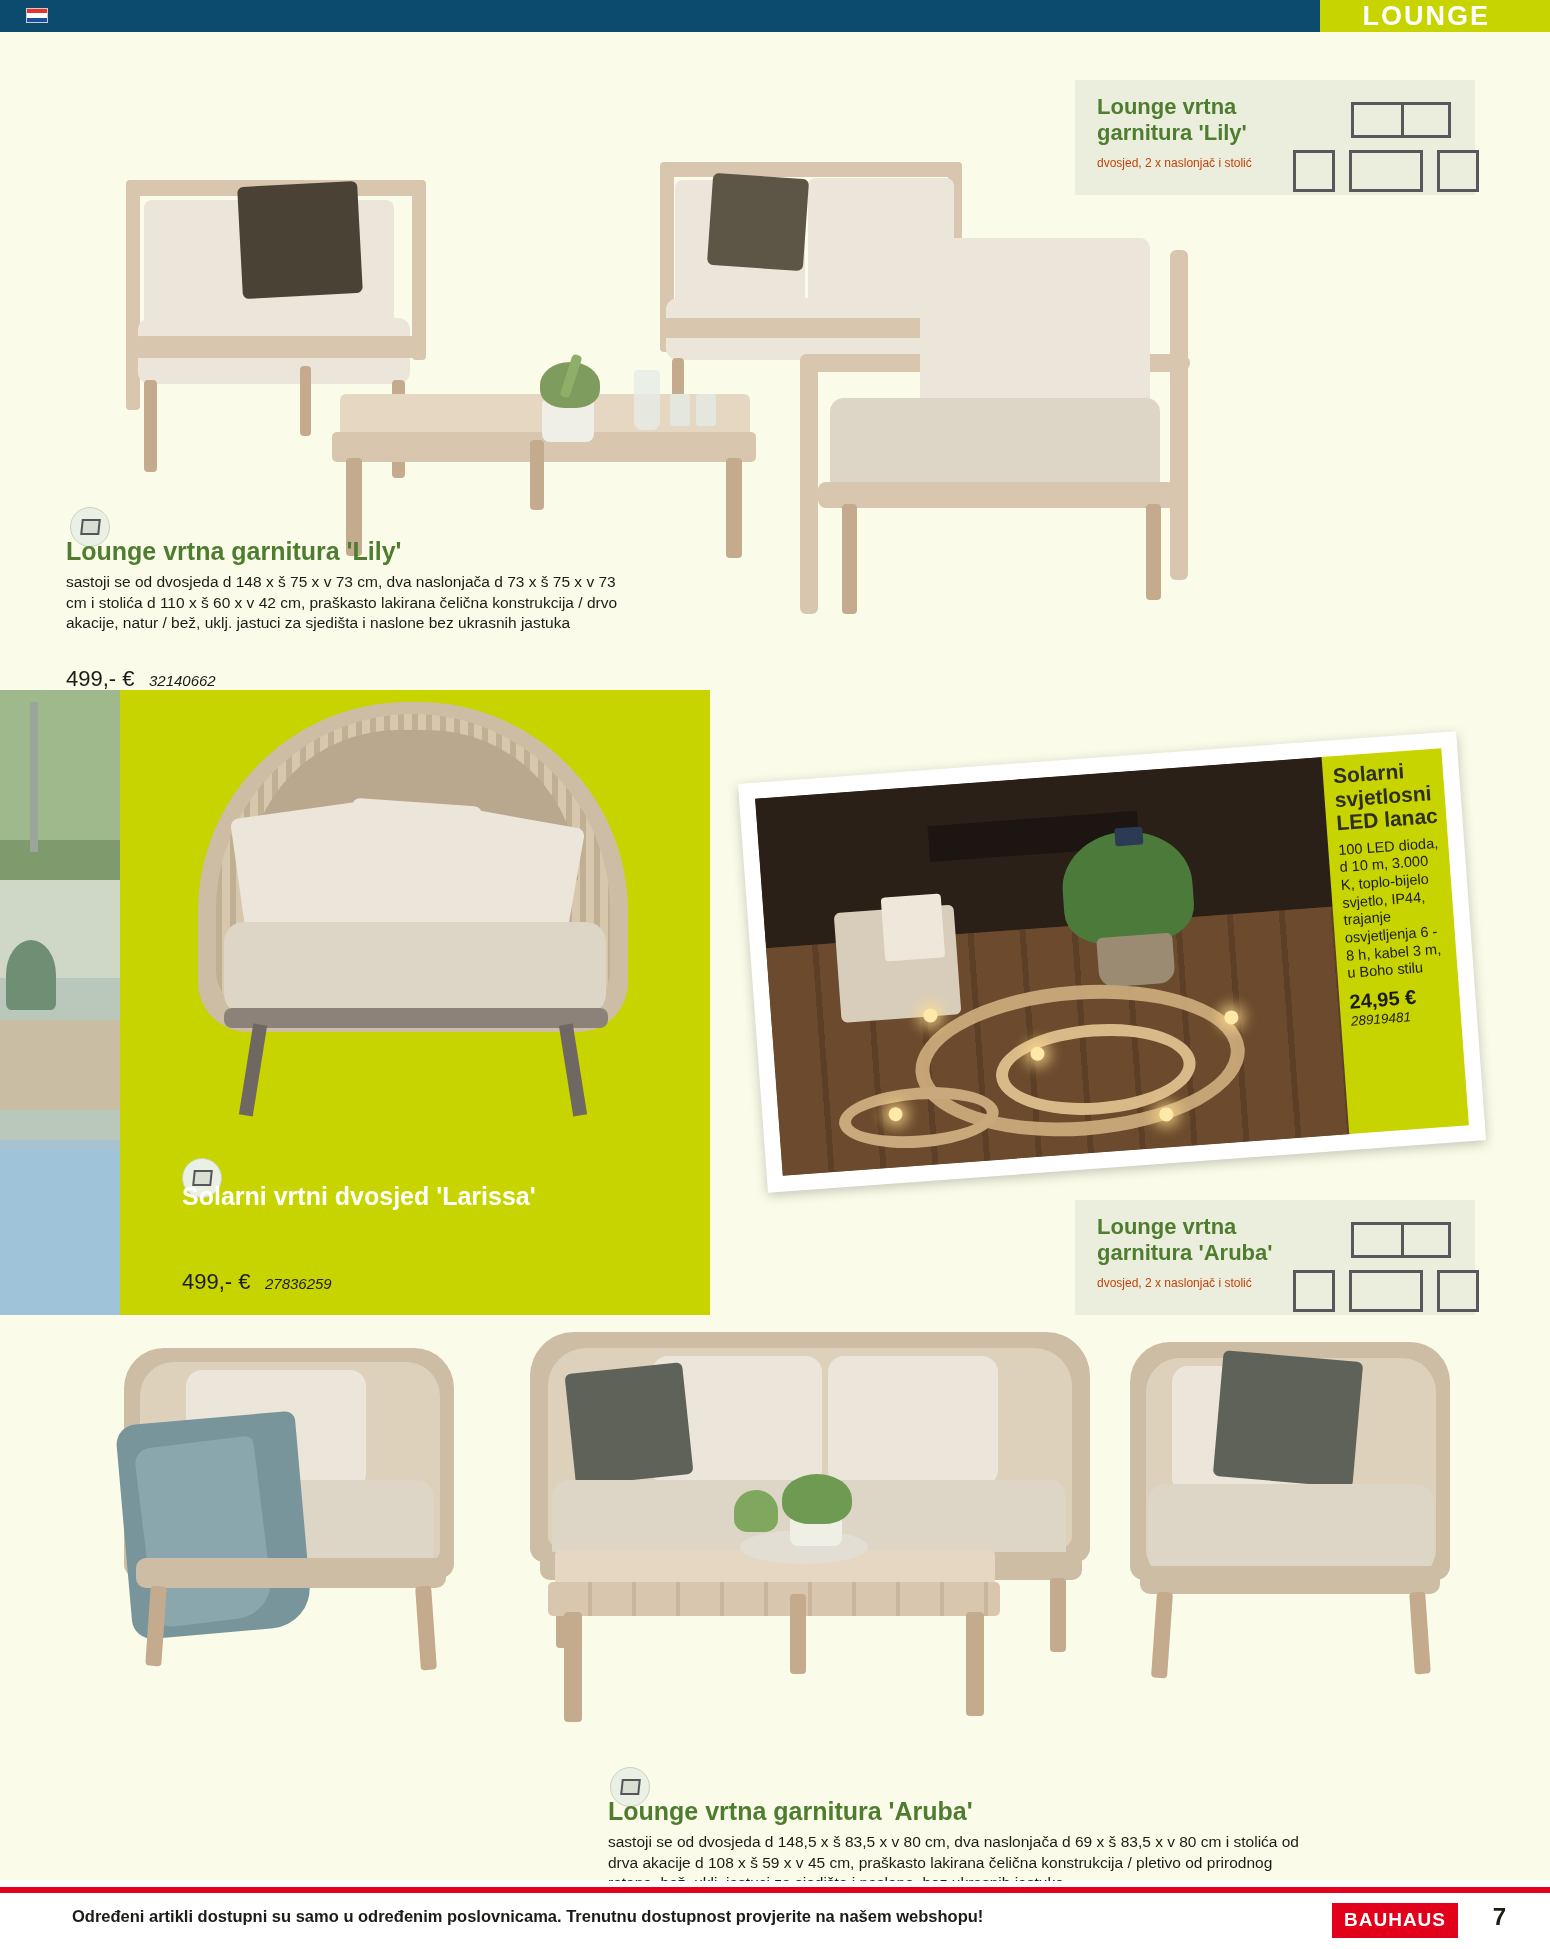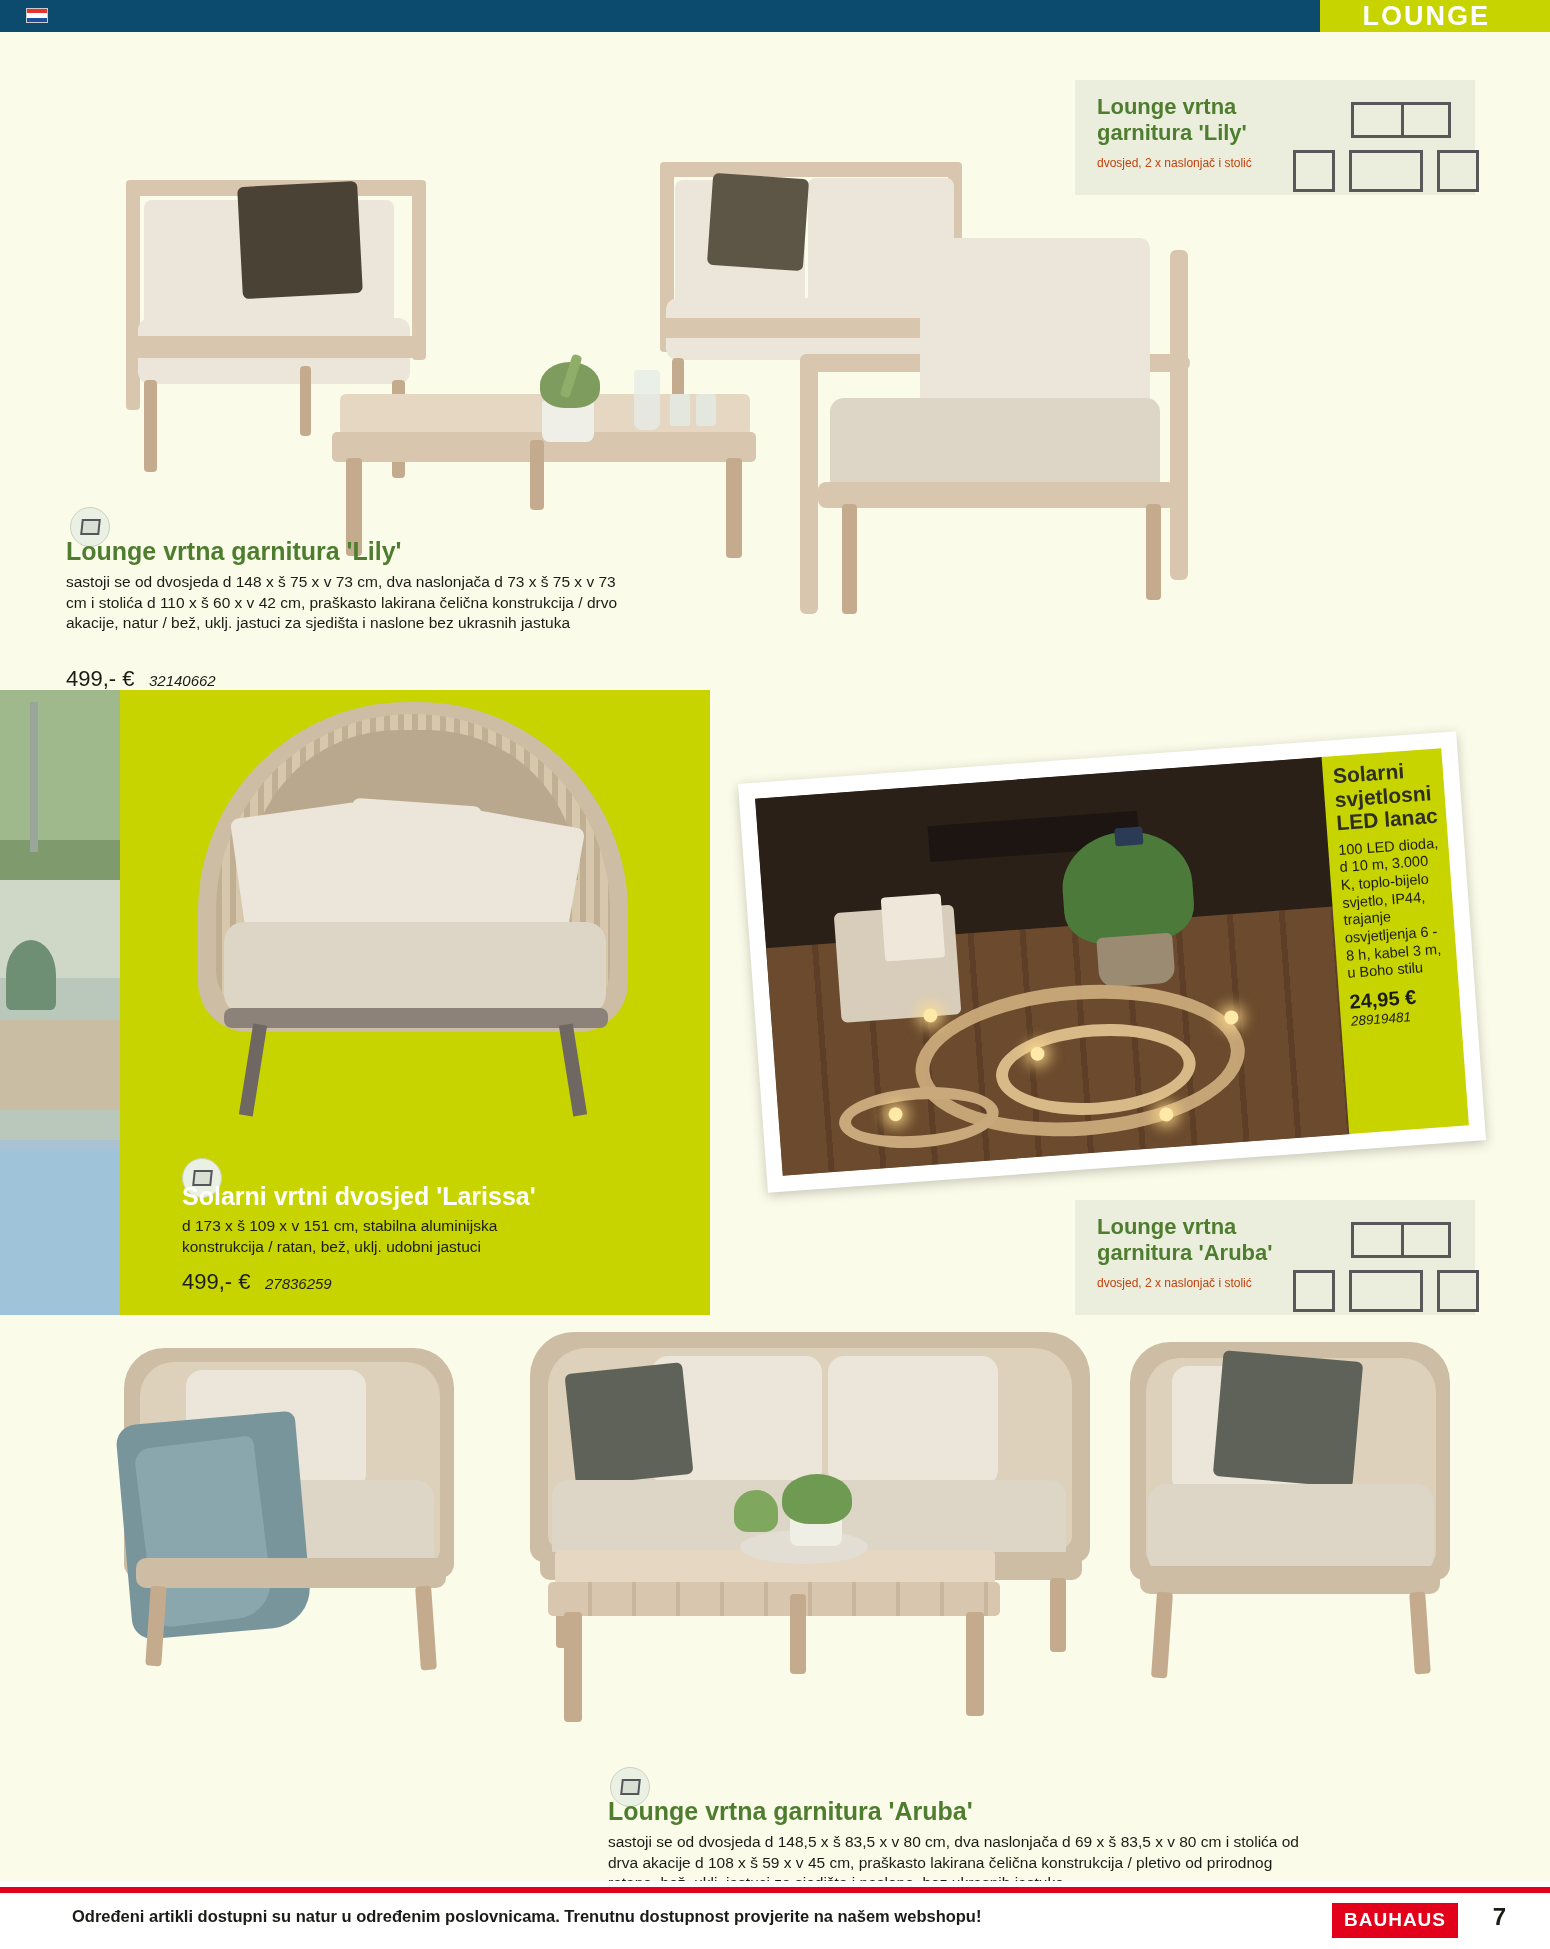--- a/index.html
+++ b/index.html
@@ -364,21 +364,20 @@
     <div class="abs" style="top:334px; left:126px; width:14px; height:92px; background:#6f6862; transform:rotate(9deg);"></div>
     <div class="abs" style="top:334px; left:446px; width:14px; height:92px; background:#6f6862; transform:rotate(-9deg);"></div>
 
     <div class="abs" style="top:468px; left:62px;">
       <div class="pic-circle">
           <div class="sq"></div>
         </div>
     </div>
   </div>
   <div class="larissa-title">Solarni vrtni dvosjed 'Larissa'</div>
-  <div class="larissa-desc">d 173 x š 109 x v 151 cm, stabilna aluminijska konstrukcija / ratan, bež, uklj. udobni jastuci</div>
   <div class="abs" style="top:1233px; left:182px;text-align:right;">
     <span class="price">499,- €</span>
     <span class="artnr">27836259</span>
   </div>
 
   <div class="led-card">
     <div class="led-photo">
       <div class="abs" style="top:0; left:0; width:570px; height:150px; background:#2b2017;"></div>
       <div class="abs" style="top:40px; left:170px; width:210px; height:36px; background:#1c1511;"></div>
       <div class="abs" style="top:150px; left:0; width:570px; height:228px;
@@ -470,16 +469,16 @@
   <div class="abs prod-desc" style="top:1800px; left:608px; width:700px;">sastoji se od dvosjeda d 148,5 x š 83,5 x v 80 cm, dva naslonjača d 69 x š 83,5 x v 80 cm i stolića od drva akacije d 108 x š 59 x v 45 cm, praškasto lakirana čelična konstrukcija / pletivo od prirodnog ratana, bež, uklj. jastuci za sjedišta i naslone, bez ukrasnih jastuka</div>
   <div class="abs" style="top:1865px; left:608px;">
     <span class="price">799,- €</span>
     <span class="artnr">32000483</span>
   </div>
 
 </div>
 
 <div class="footer">
   <div class="footer-rule"></div>
-  <div class="footer-text">Određeni artikli dostupni su natur u određenim poslovnicama. Trenutnu dostupnost provjerite na našem webshopu!</div>
+  <div class="footer-text">Određeni artikli dostupni su samo u određenim poslovnicama. Trenutnu dostupnost provjerite na našem webshopu!</div>
   <div class="bauhaus-logo">BAUHAUS</div>
   <div class="page-num">7</div>
 </div>
 
 </body></html>

